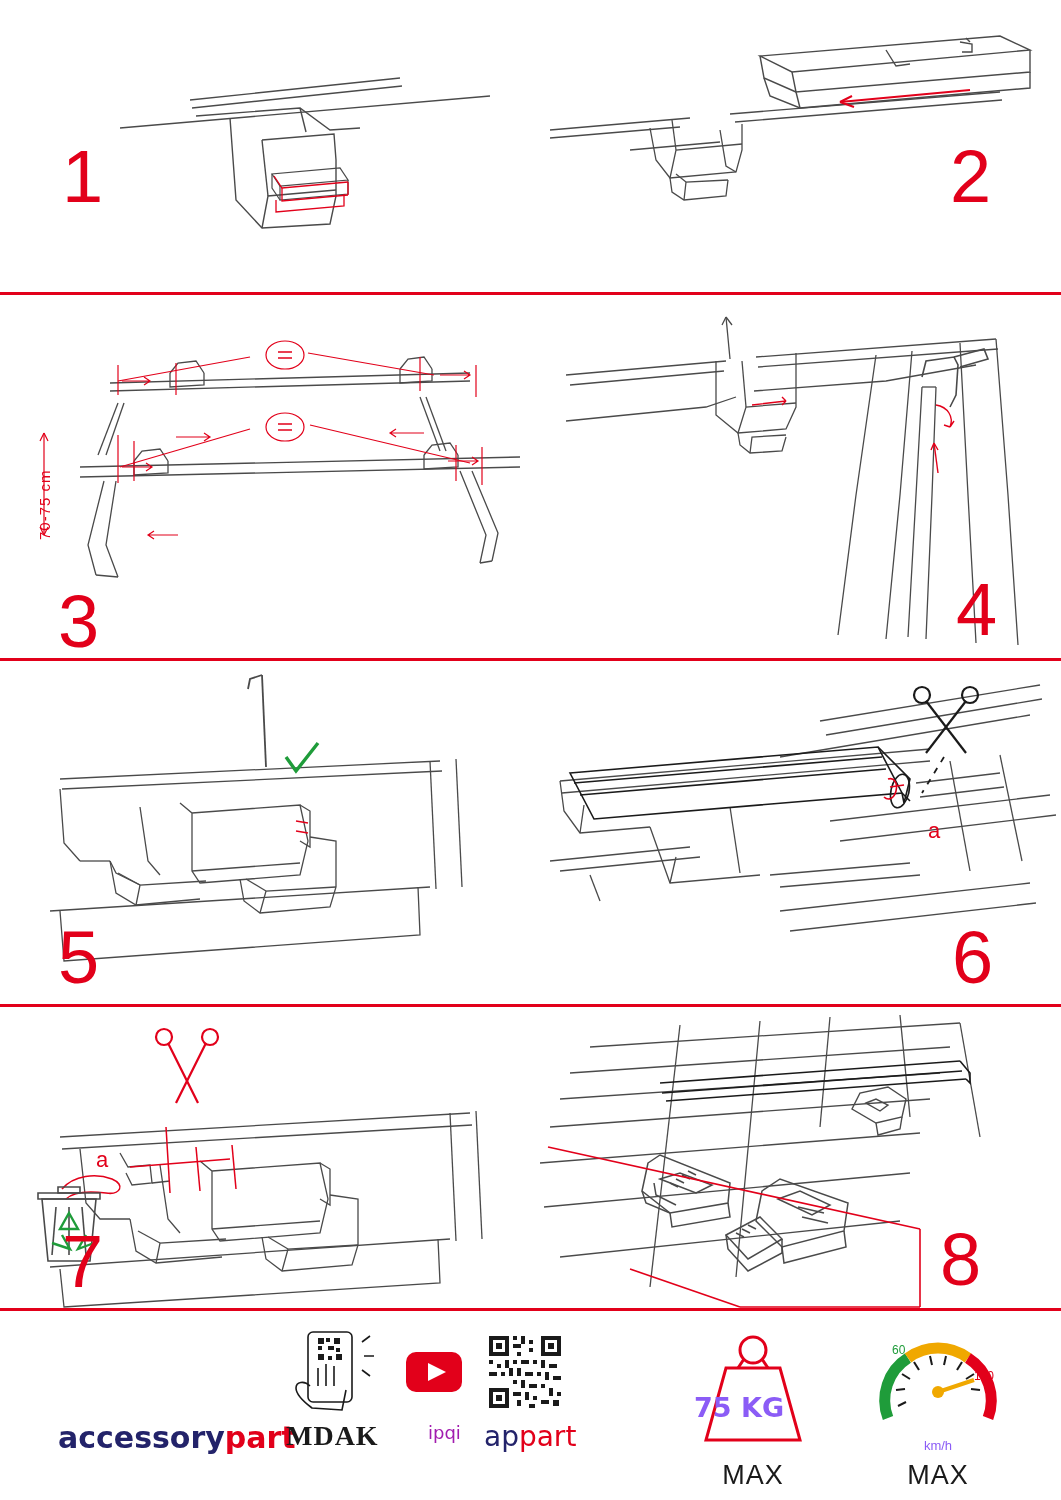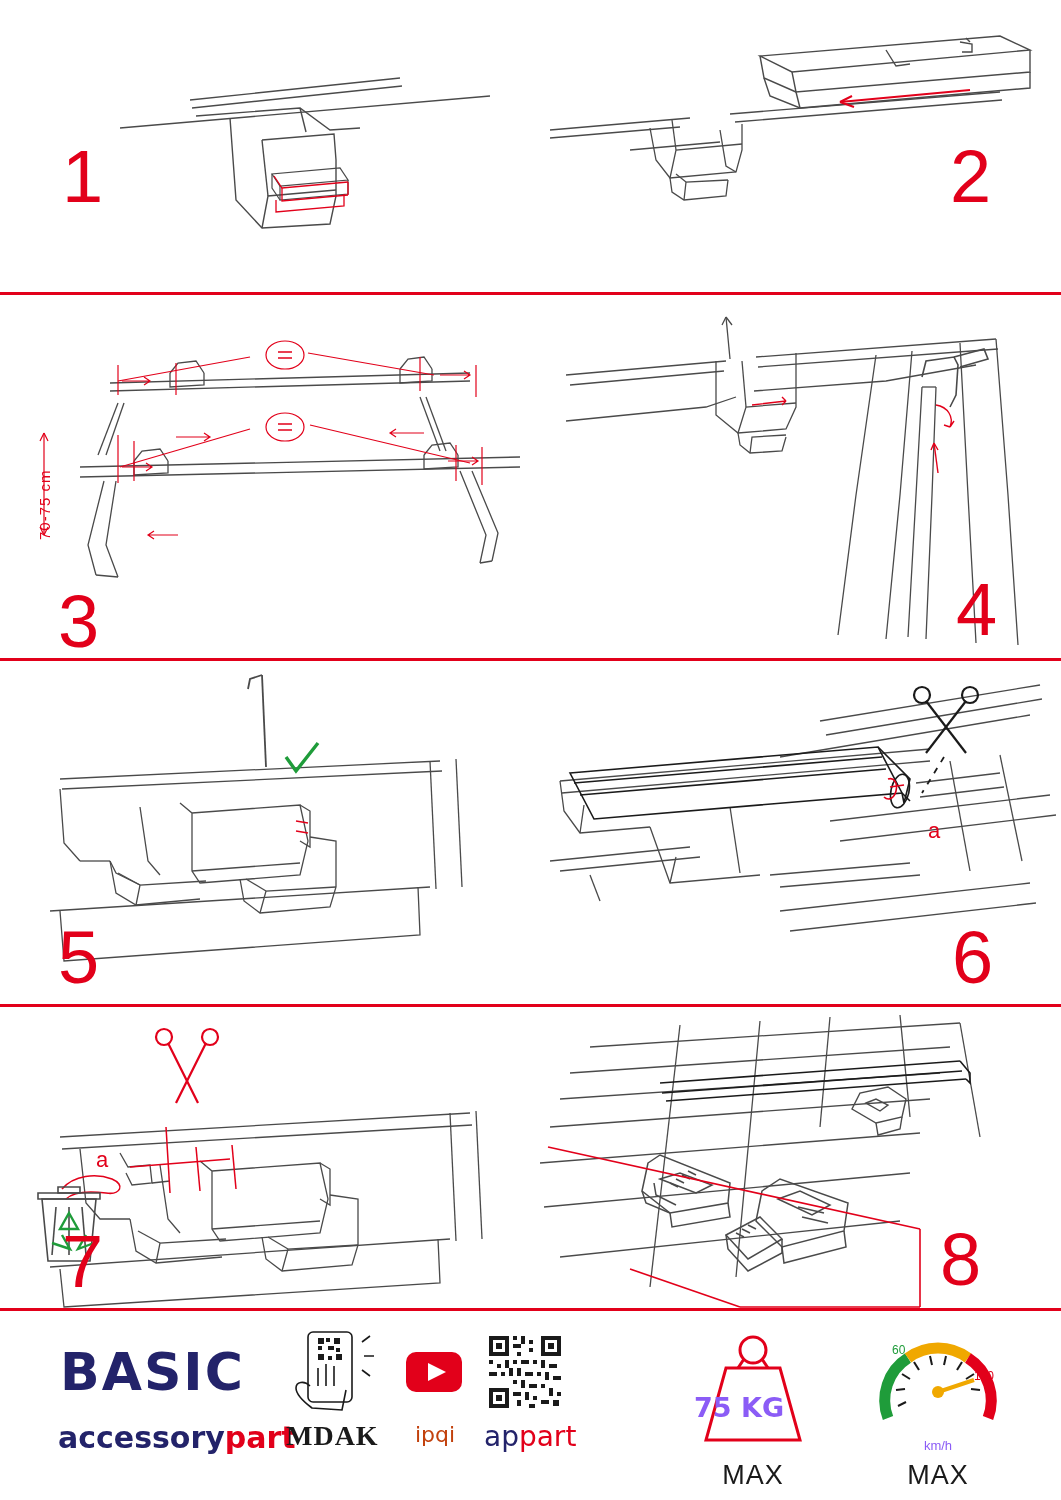--- a/index.html
+++ b/index.html
@@ -94,22 +94,22 @@
   .brand-accessorypart .part { color: #e2001a; }
 
   .mdak-wrap { position: absolute; left: 288px; top: 18px; width: 110px; height: 80px; }
   .mdak-text {
     position: absolute; left: 286px; top: 108px;
     font-size: 28px; font-weight: 600; color: #1a1a1a;
     font-family: Liberation Serif, serif; letter-spacing: 1px;
   }
   .yt-wrap { position: absolute; left: 406px; top: 40px; }
   .ipqi-text {
-    position: absolute; left: 415px; top: 110px;
-    font-size: 22px; color: #c2410c; font-family: "DejaVu Sans", sans-serif;
+    position: absolute; left: 428px; top: 110px;
+    font-size: 18px; color: #a21caf; font-family: "DejaVu Sans", sans-serif;
   }
   .qr-wrap { position: absolute; left: 487px; top: 22px; }
   .apline-text {
     position: absolute; left: 484px; top: 108px;
     font-size: 28px; color: #23236a; font-family: "DejaVu Sans", sans-serif;
   }
   .apline-text .ln { color: #e2001a; }
 
   .weight-wrap { position: absolute; left: 678px; top: 14px; }
   .weight-kg {
@@ -513,21 +513,20 @@
         <path d="M390 222 L390 300"></path>
         <path d="M390 300 L210 300"></path>
         <path d="M210 300 L100 262"></path>
       </g>
     </svg>
     <div class="step-num" style="left:410px;top:216px;">8</div>
   </div>
 
   <div class="footer">
 
-    <div class="brand-basic">BASIC</div>
     <div class="brand-accessorypart"><span>accessory</span><span class="part">part</span></div>
 
     <div class="mdak-wrap">
       <svg width="110" height="86" viewBox="0 0 110 86">
         <g fill="none" stroke="#1a1a1a" stroke-width="1.6">
           <rect x="20" y="2" width="44" height="70" rx="5"></rect>
           <path d="M22 56 C16 50 8 52 8 58 C8 64 16 72 24 78 L54 80 L58 60"></path>
           <path d="M30 56 L30 38 M38 56 L38 34 M46 56 L46 36"></path>
           <path d="M74 12 L82 6 M76 26 L86 26 M74 40 L82 46"></path>
         </g>

